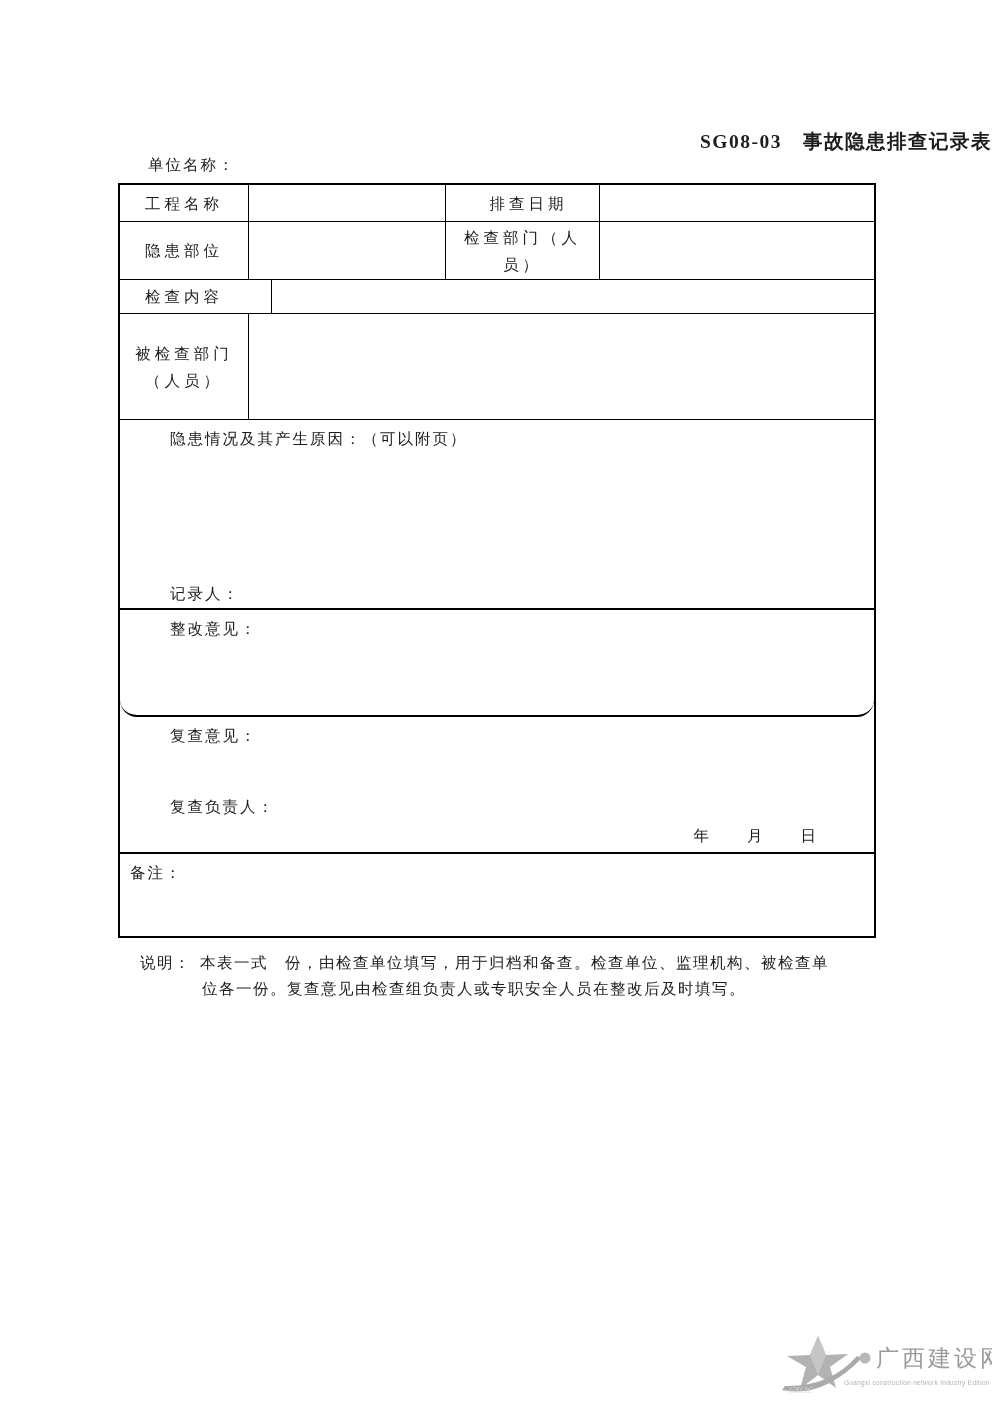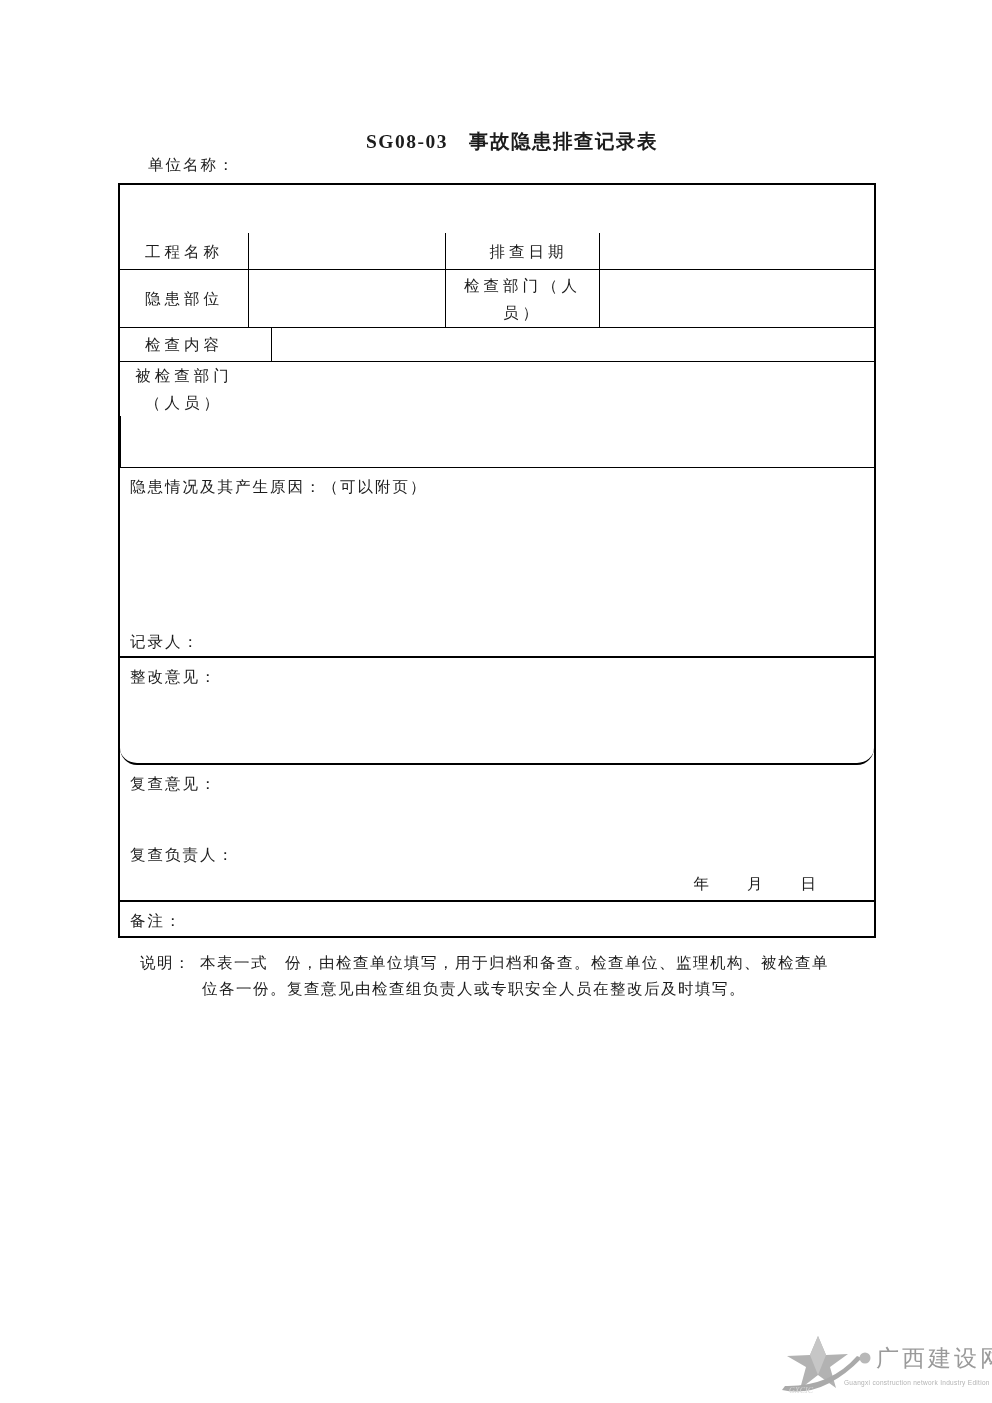--- a/index.html
+++ b/index.html
@@ -11,21 +11,21 @@
     background: #ffffff;
     font-family: "Liberation Serif", "DejaVu Serif", serif;
     color: #1c1c1c;
     overflow: hidden;
   }
 
   
   .doc-title {
     position: absolute;
     top: 128px; left: 8px; right: 0;
-    text-align: center;
+    text-align: right;
     font-size: 19.5px;
     font-weight: bold;
     letter-spacing: 1.5px;
     margin-left: 24px;
   }
   .unit-name-line {
     position: absolute;
     top: 155px; left: 148px;
     font-size: 15.5px;
     letter-spacing: 2px;
@@ -36,21 +36,21 @@
     position: absolute;
     top: 183px; left: 118px;
     width: 758px; height: 755px;
     border: 2px solid #000;
     display: flex;
     flex-direction: column;
     font-size: 15.5px;
   }
   .trow { display: flex; flex-shrink: 0; border-bottom: 1px solid #000; }
   .trow:last-child { border-bottom: none; }
-  .trow.thick { border-bottom-width: 2px; }
+  .trow.thick { border-bottom-width: 2px; padding-left: 40px; }
   .tcell { flex-shrink: 0; position: relative; }
   .tcell + .tcell { border-left: 1px solid #000; }
   .tcell.grow { flex: 1 1 auto; }
 
   .lbl-center {
     display: flex; align-items: center; justify-content: center;
     text-align: center;
     height: 100%;
     letter-spacing: 4px;
     line-height: 27px;
@@ -126,21 +126,21 @@
 <body>
 
 <div class="page">
 
   <div class="doc-title">SG08-03　事故隐患排查记录表</div>
 
   <div class="unit-name-line">单位名称：</div>
 
   <div class="form-table">
 
-    <div class="trow" style="height:37px;margin-top:48px;">
+    <div class="trow" style="height:37px;">
       <div class="tcell" style="width:128px;">
         <div class="lbl-center">工程名称</div>
       </div>
       <div class="tcell" style="width:197px;"></div>
       <div class="tcell" style="width:154px;padding-left:12px;">
         <div class="lbl-center">排查日期</div>
       </div>
       <div class="tcell grow"></div>
     </div>
 
@@ -157,21 +157,21 @@
       <div class="tcell grow"></div>
     </div>
 
     <div class="trow" style="height:34px;gap:23px;">
       <div class="tcell" style="width:128px;">
         <div class="lbl-center">检查内容</div>
       </div>
       <div class="tcell grow"></div>
     </div>
 
-    <div class="trow" style="height:106px;flex-direction:column;">
+    <div class="trow" style="height:106px;">
       <div class="tcell" style="width:128px;">
         <div class="lbl-center">
             <span class="wrapspan wrap-102">被检查部门（人员）</span>
           </div>
       </div>
       <div class="tcell grow"></div>
     </div>
 
     <div class="trow thick" style="height:190px;">
       <div class="tcell grow">

